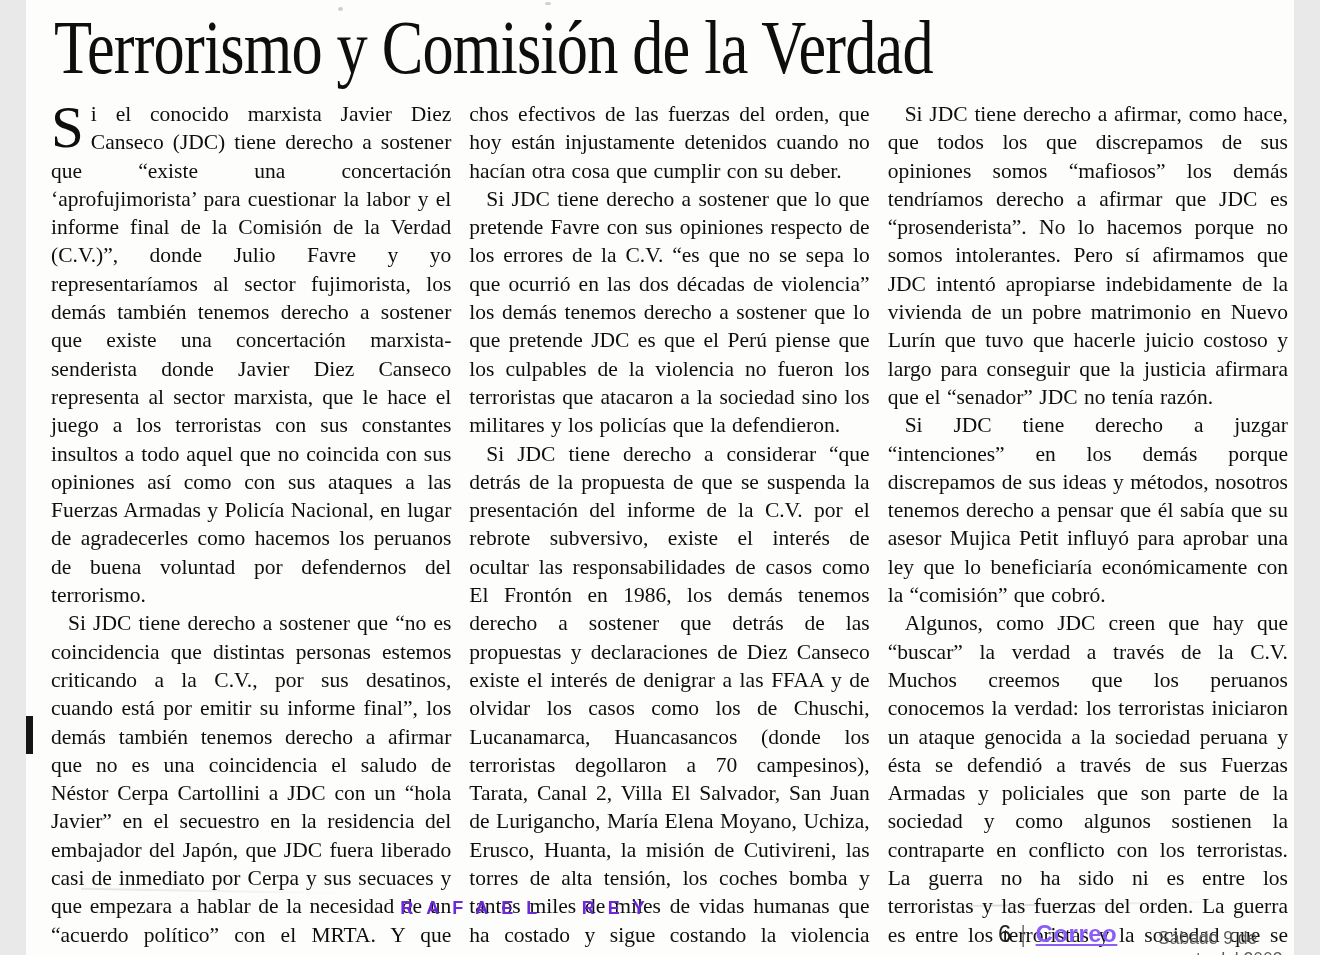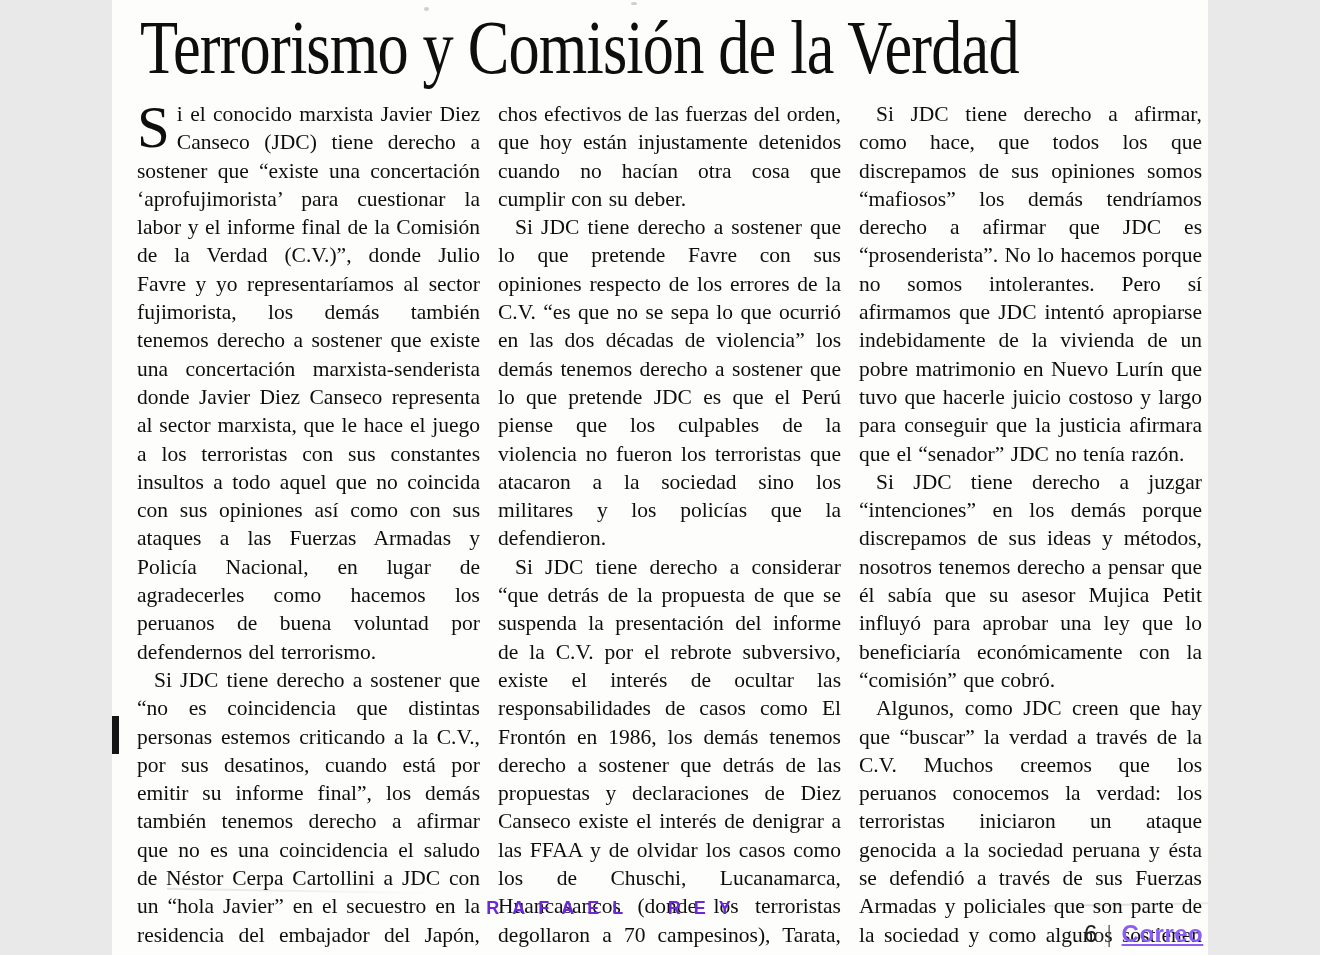--- a/index.html
+++ b/index.html
@@ -1,18 +1,18 @@
 <!DOCTYPE html>
 <html><head>
 <meta charset="utf-8">
 <style>
   html,body{margin:0;padding:0;background:#e9e9e9;}
   .page{
     position:relative;
-    width:1096px;height:955px;
+    width:1268px;height:955px;
     margin:0 auto;
     background:#fdfdfc;
     overflow:hidden;
     color:#0e0e0e;
     font-family:"Liberation Serif", serif;
   }
   
   .headline{
     margin:6px 0 0 28px;
     height:86px;

